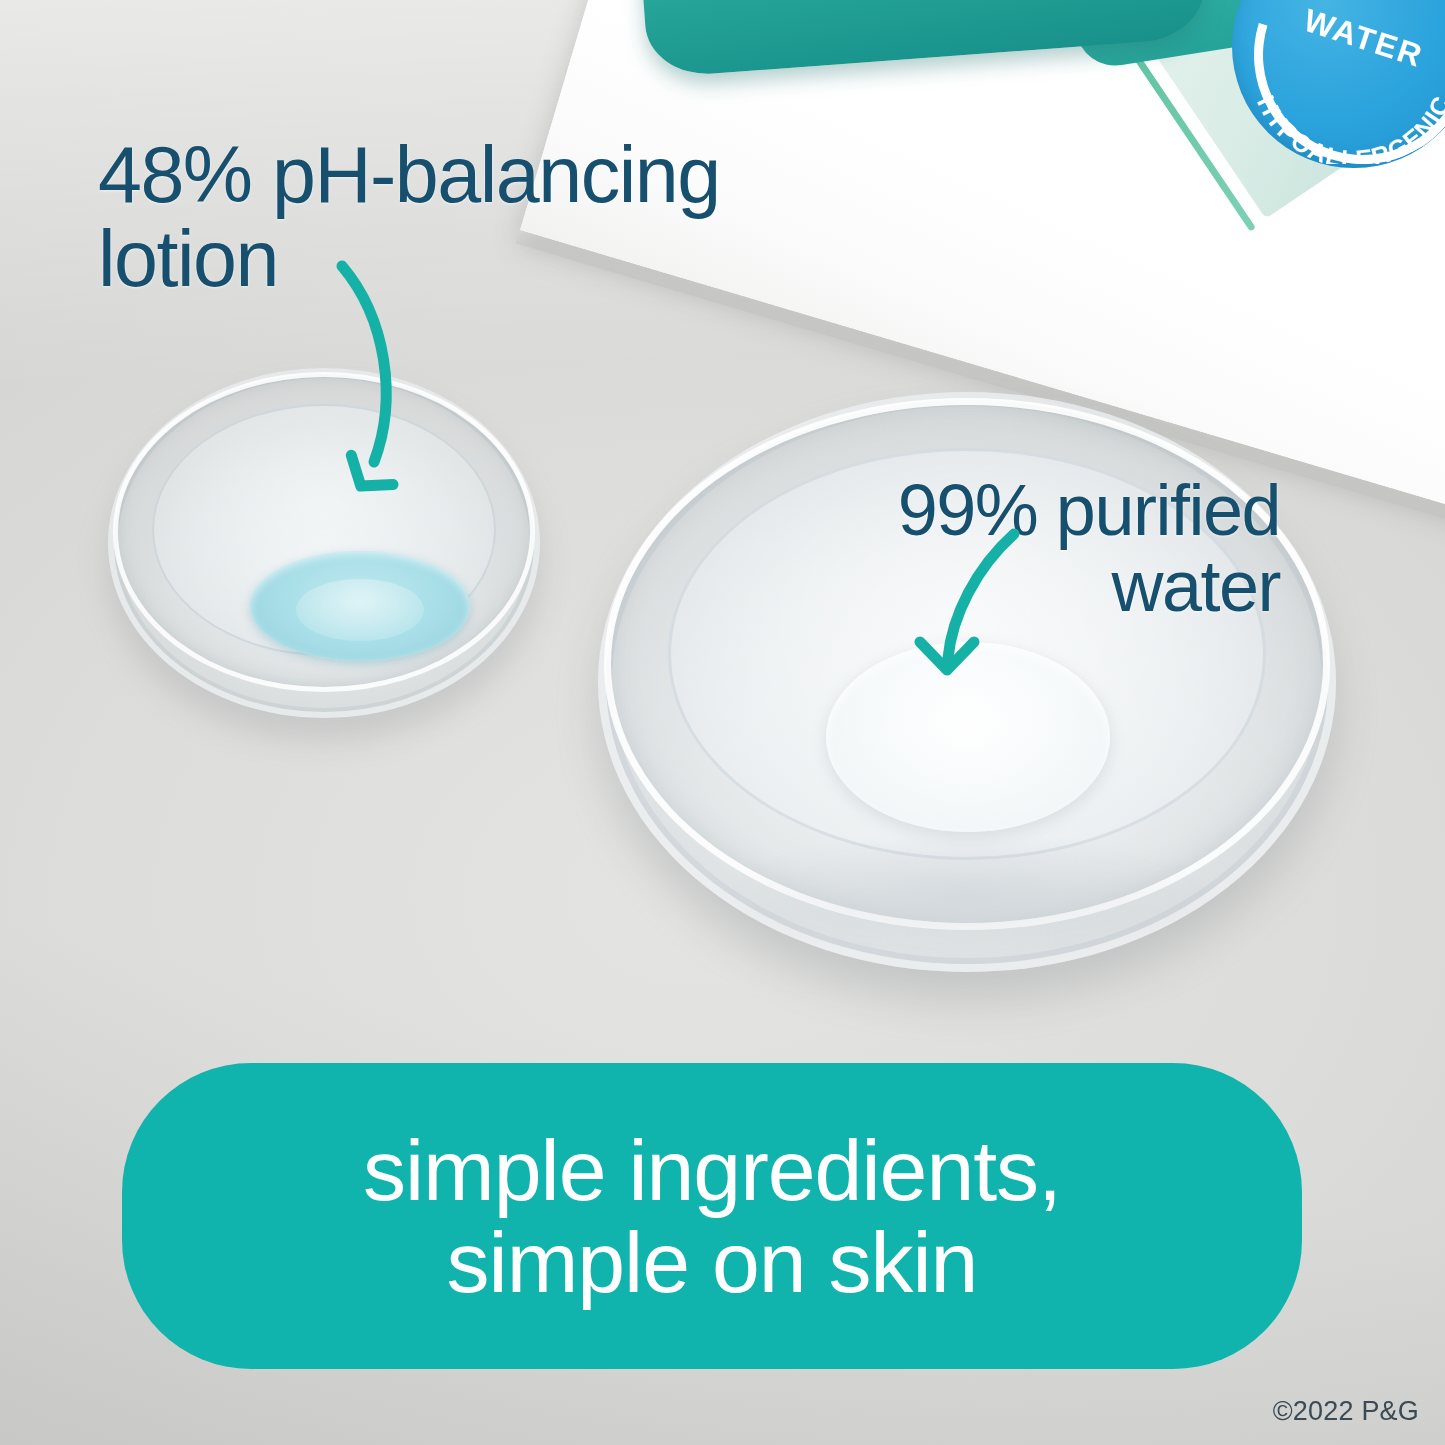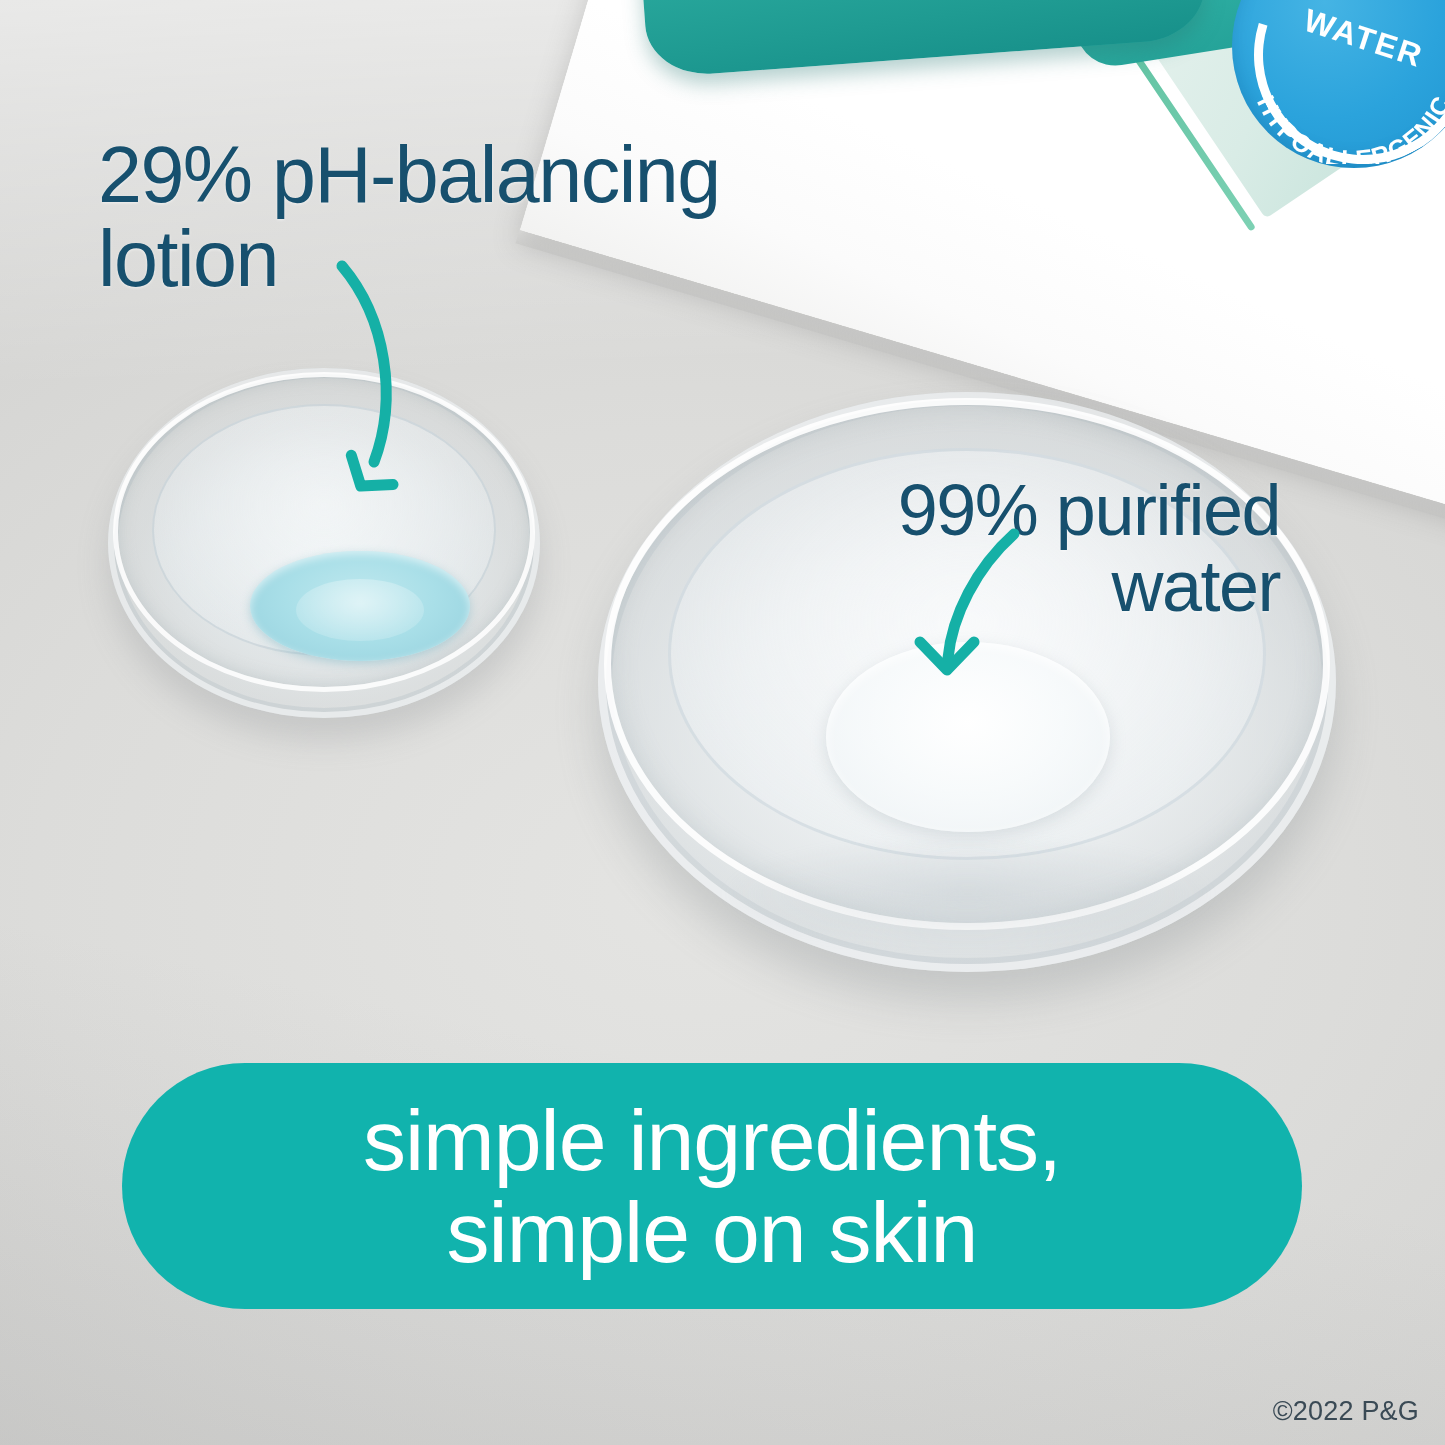--- a/index.html
+++ b/index.html
@@ -286,21 +286,21 @@
   .arrow { position: absolute; overflow: visible; }
   .arrow-left  { left: 300px; top: 248px; }
   .arrow-right { left: 890px; top: 524px; }
 
   
   .banner {
     position: absolute;
     left: 122px;
     top: 1063px;
     width: 1180px;
-    height: 246px;
+    height: 306px;
     background: #11b3ad;
     border-radius: 129px;
     display: flex;
     align-items: center;
     justify-content: center;
   }
   .banner-text {
     color: #ffffff;
     font-size: 86px;
     line-height: 1.07;
@@ -358,21 +358,21 @@
   </div>
 
   <div class="bowl bowl-large">
     <div class="rim"></div>
     <div class="inner"></div>
     <div class="base-shade"></div>
     <div class="water-pool"></div>
   </div>
 
   <div class="callout callout-lotion">
-    <span>29% pH-balancing</span><br>
+    <span>48% pH-balancing</span><br>
     <span>lotion</span>
   </div>
 
   <svg class="arrow arrow-left" width="160" height="270" viewBox="0 0 160 270">
     <path d="M 42,18 C 86,70 98,150 74,214" fill="none" stroke="#15b0a6" stroke-width="11" stroke-linecap="round"></path>
     <path d="M 54,206 L 58,238 L 90,242" fill="none" stroke="#15b0a6" stroke-width="11" stroke-linecap="round" stroke-linejoin="round" transform="rotate(-10 60 222)"></path>
   </svg>
 
   <div class="callout callout-water">
     <span>99% purified</span><br>

